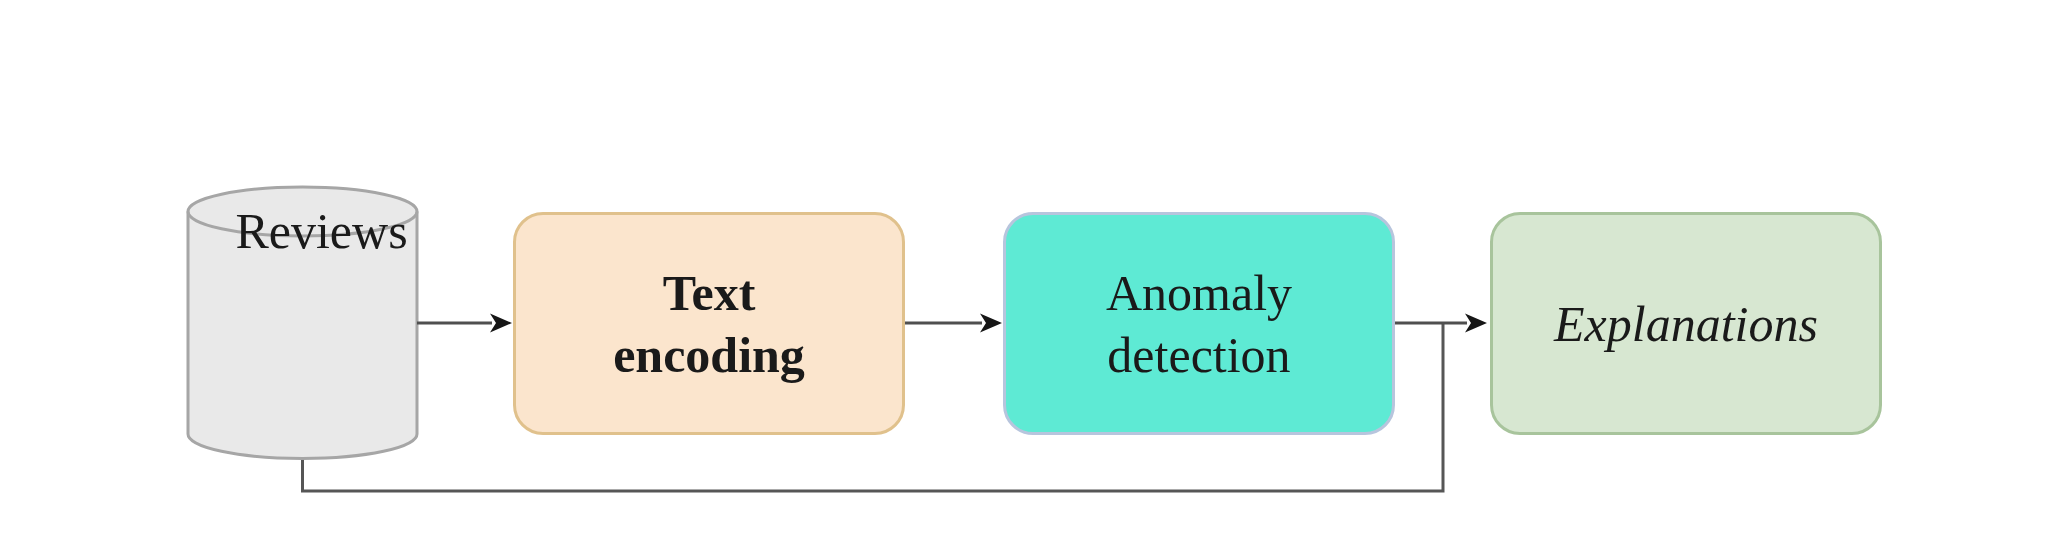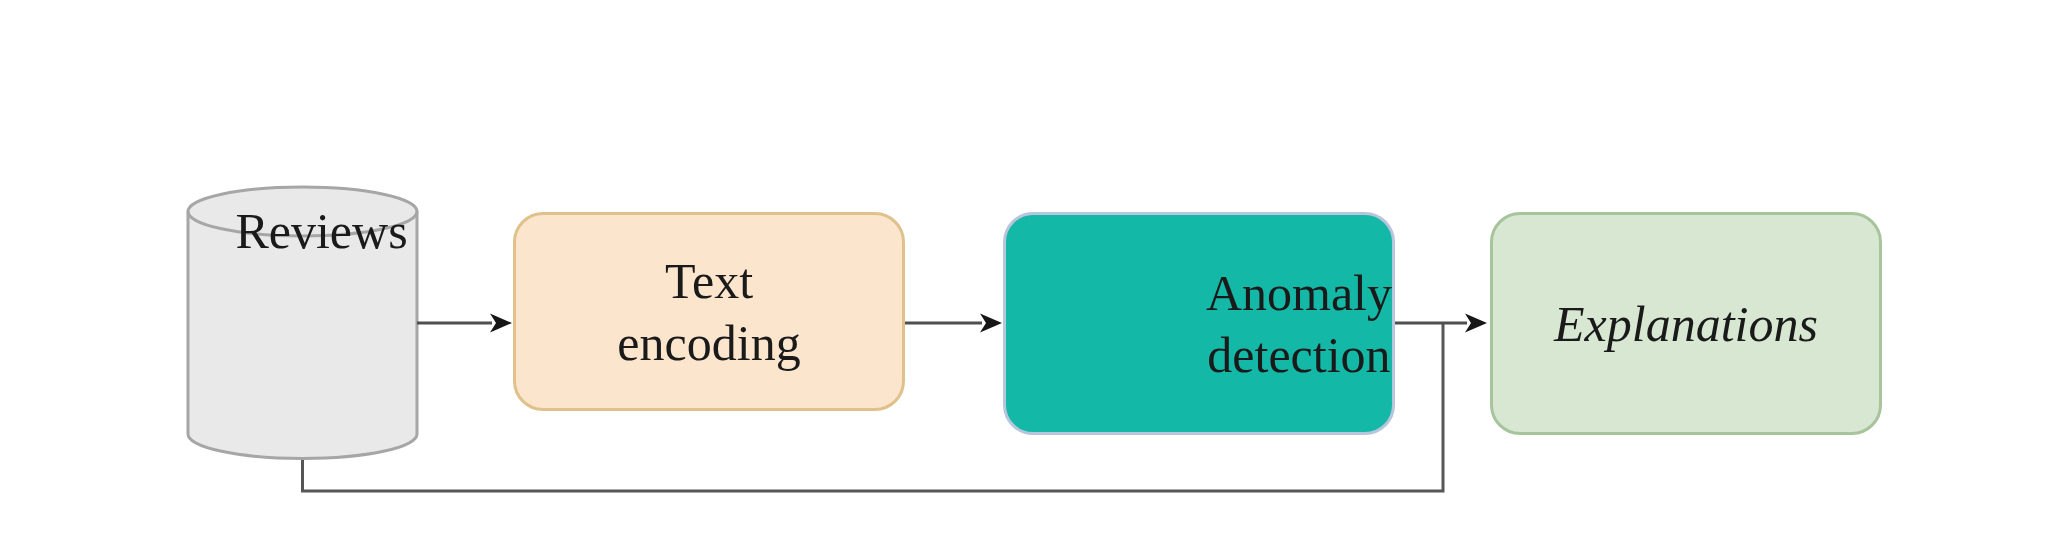--- a/index.html
+++ b/index.html
@@ -34,30 +34,30 @@
   }
   .node-label {
     font-size: 50px;
     line-height: 62px;
     text-align: center;
     white-space: pre-line;
     color: #1a1a1a;
   }
   #text-encoding-node {
     left: 513px; top: 212px;
-    width: 392px; height: 199px;
+    width: 392px; height: 223px;
     background: #fbe5cd;
     border-color: #e0c18c;
+    font-weight: bold;
   }
   #anomaly-detection-node {
     left: 1003px; top: 212px;
     width: 392px; height: 223px;
-    background: #14b8a6;
+    background: #5eead4;
     border-color: #b7c5dd;
-    justify-content: flex-end;
   }
   #explanations-node {
     left: 1490px; top: 212px;
     width: 392px; height: 223px;
     background: #d7e7d1;
     border-color: #a8c49c;
     font-style: italic;
   }
   #reviews-label-wrap {
     position: absolute;

